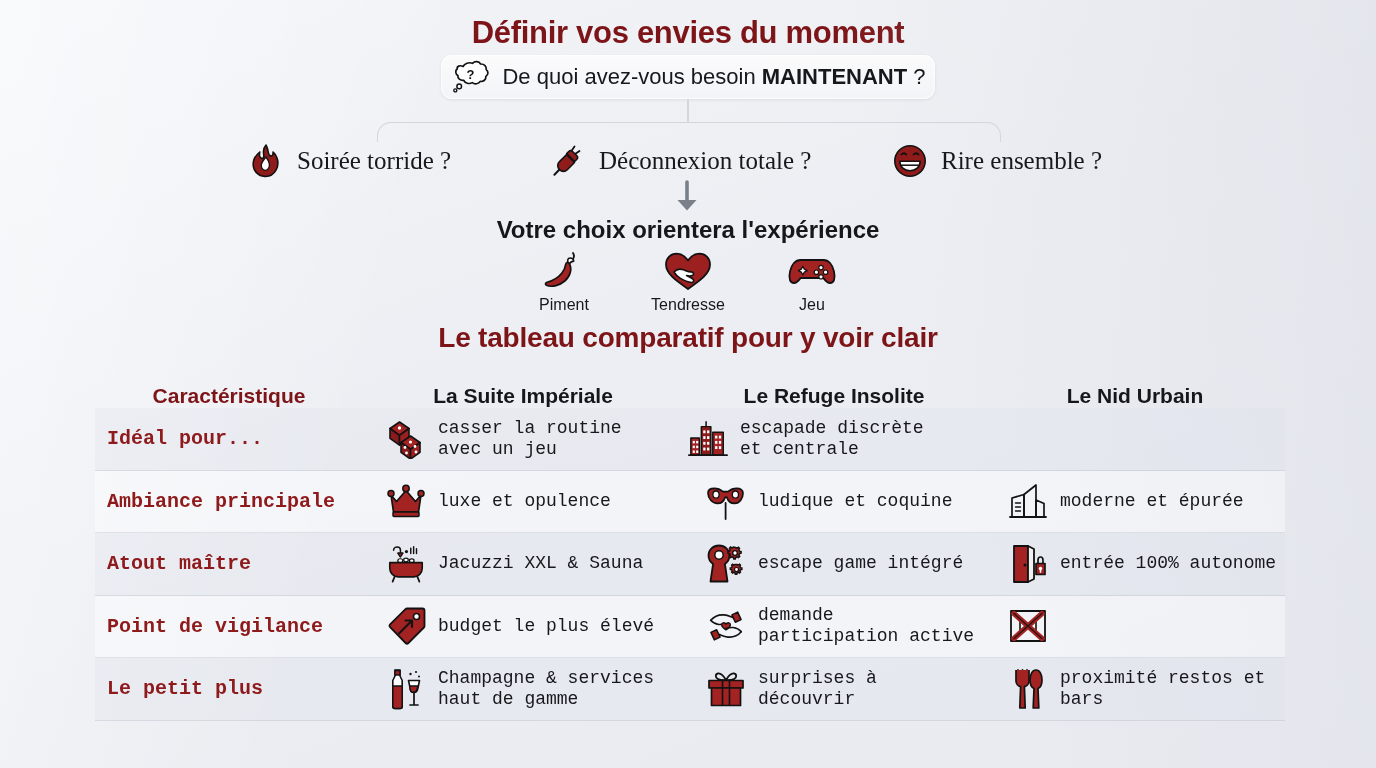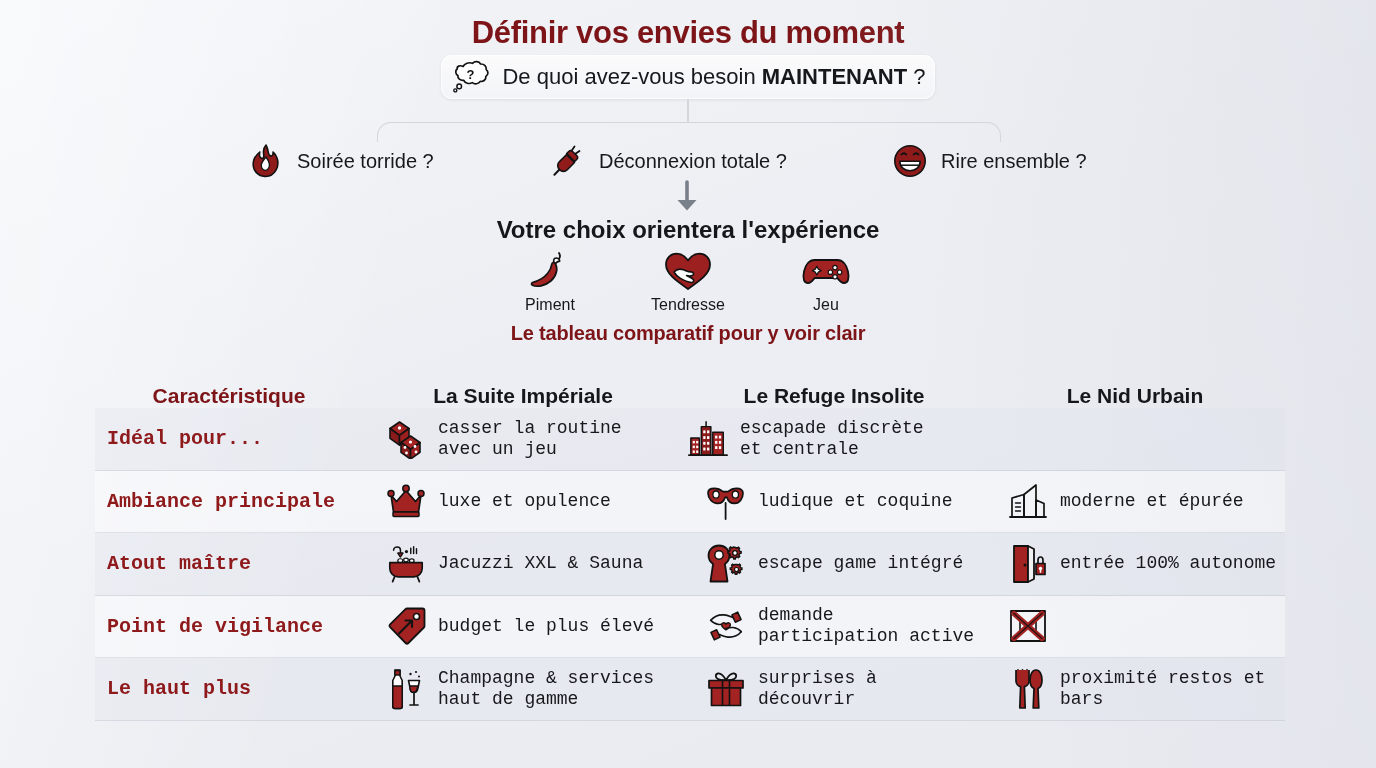--- a/index.html
+++ b/index.html
@@ -86,24 +86,25 @@
     top: 140px;
     width: 1376px;
     display: flex;
     justify-content: center;
     gap: 0;
   }
   .option {
     display: flex;
     align-items: center;
     gap: 10px;
-    font-size: 20px;
+    font-size: 25px;
     color: #16181c;
     width: 310px;
     justify-content: flex-start;
+    font-family: Liberation Serif, serif;
   }
   .option:nth-child(1) { padding-left: 22px; }
   .option:nth-child(2) { padding-left: 14px; }
   .option:nth-child(3) { padding-left: 46px; }
 
   .arrow-down {
     position: absolute;
     left: 671px;
     top: 180px;
     width: 32px;
@@ -119,39 +120,39 @@
     font-weight: bold;
     color: #15171b;
   }
 
   .moods {
     position: absolute;
     top: 248px;
     width: 1376px;
     display: flex;
     justify-content: center;
-    gap: 42px;
+    gap: 28px;
   }
   .mood {
     width: 96px;
     text-align: center;
   }
   .mood-label {
     font-size: 16px;
     color: #16181c;
     margin-top: 2px;
   }
 
   
   .table-title {
     position: absolute;
     top: 322px;
     width: 1376px;
     text-align: center;
-    font-size: 20px;
+    font-size: 28px;
     font-weight: bold;
     color: #7d1518;
     letter-spacing: -0.2px;
   }
 
   .tbl {
     position: absolute;
     left: 95px;
     top: 366px;
     width: 1190px;
@@ -536,21 +537,21 @@
             <path d="M4 6h34v30H4z" fill="none" stroke="#121212" stroke-width="1.8" stroke-linejoin="round"></path>
             <path d="M4 6l9 7v16l-9 7M38 6l-9 7v16l9 7" fill="none" stroke="#121212" stroke-width="1.6"></path>
             <path d="M7 8.5l28 25M35 8.5l-28 25" stroke="#a32222" stroke-width="5.4" stroke-linecap="round"></path>
             <path d="M7 8.5l28 25M35 8.5l-28 25" stroke="#121212" stroke-width="1.3" stroke-linecap="round" fill="none" opacity="0.85"></path>
           </svg>
         </span>
       </div>
     </div>
 
     <div class="tr">
-      <div class="td label col-0">Le haut plus</div>
+      <div class="td label col-0">Le petit plus</div>
       <div class="td cell col-1">
         <span class="icon-slot">
           <svg width="42" height="44" viewBox="0 0 42 44">
             <path d="M10 3h5v6l2.2 4.5v26c0 1.1-.9 2-2 2H9.8c-1.1 0-2-.9-2-2v-26L10 9z" fill="#ffffff" stroke="#121212" stroke-width="1.6" stroke-linejoin="round"></path>
             <path d="M7.8 19h9.4v20.5c0 1.1-.9 2-2 2H9.8c-1.1 0-2-.9-2-2z" fill="#a32222" stroke="#121212" stroke-width="1.5" stroke-linejoin="round"></path>
             <path d="M10 3.5h5V8h-5z" fill="#a32222" stroke="#121212" stroke-width="1.4"></path>
             <path d="M23.5 13.5h11l-1.8 8.5c-.4 2-2 3.4-3.7 3.4s-3.3-1.4-3.7-3.4z" fill="#ffffff" stroke="#121212" stroke-width="1.6" stroke-linejoin="round"></path>
             <path d="M24.7 19h8.6l-1.3 3c-.4 2-2 3.4-3.7 3.4s-2.9-1.4-3.3-3.4z" fill="#a32222" stroke="#121212" stroke-width="1.3"></path>
             <path d="M29 25.4v12M25 38h8" stroke="#121212" stroke-width="1.7" stroke-linecap="round"></path>
             <circle cx="25.5" cy="7" r="1.2" fill="#121212"></circle>

